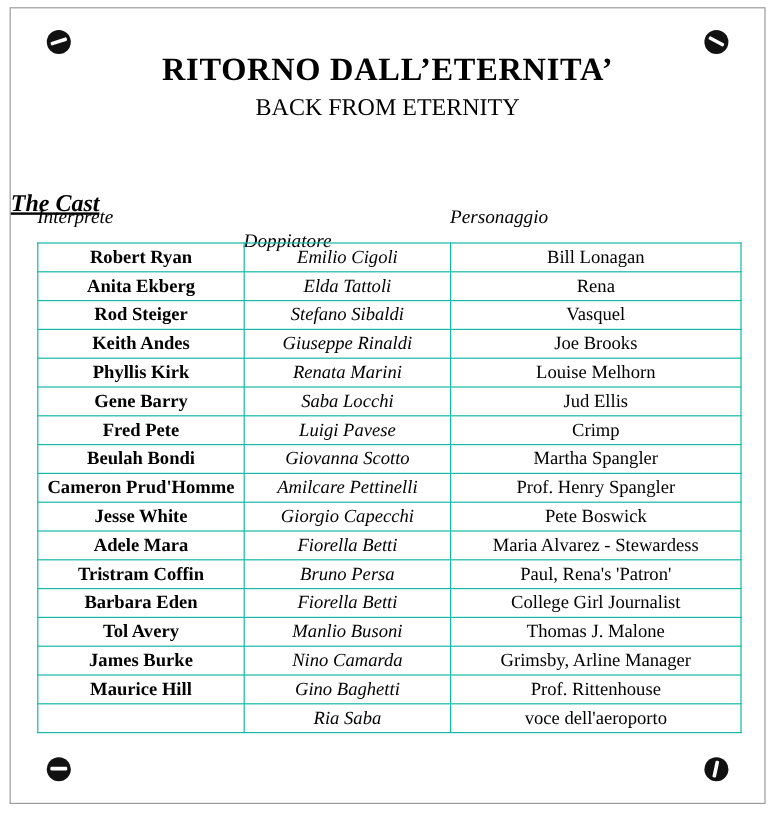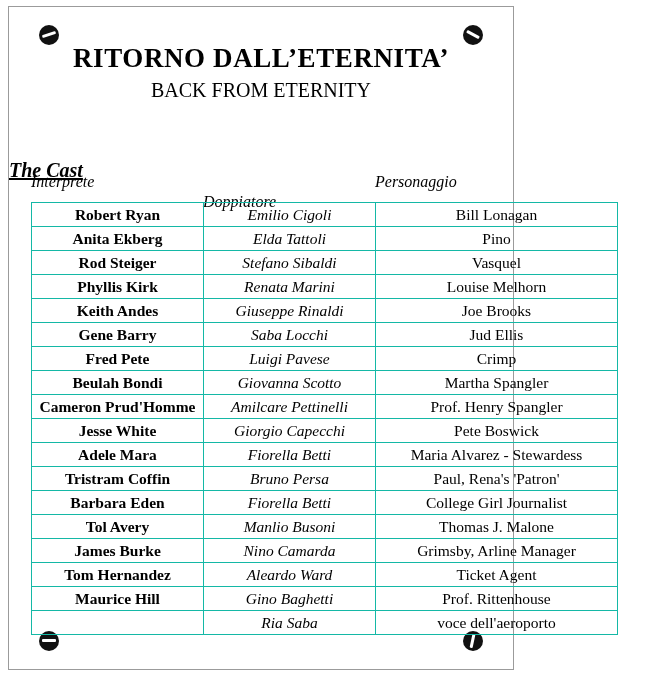--- a/index.html
+++ b/index.html
@@ -18,21 +18,21 @@
     position: relative;
     width: 647px;
     height: 678px;
     box-sizing: border-box;
     background: #ffffff;
   }
   .sheet {
     position: absolute;
     left: 8px;
     top: 6px;
-    width: 506px;
+    width: 630px;
     height: 664px;
     box-sizing: border-box;
     border: 1px solid #9b9b9b;
     background: #ffffff;
   }
   
   .screw {
     position: absolute;
     width: 20px;
     height: 20px;
@@ -166,38 +166,38 @@
       </colgroup>
       <tbody>
           <tr>
             <td class="interprete">Robert Ryan</td>
             <td class="doppiatore">Emilio Cigoli</td>
             <td class="personaggio">Bill Lonagan</td>
           </tr>
           <tr>
             <td class="interprete">Anita Ekberg</td>
             <td class="doppiatore">Elda Tattoli</td>
-            <td class="personaggio">Pino</td>
+            <td class="personaggio">Rena</td>
           </tr>
           <tr>
             <td class="interprete">Rod Steiger</td>
             <td class="doppiatore">Stefano Sibaldi</td>
             <td class="personaggio">Vasquel</td>
           </tr>
           <tr>
+            <td class="interprete">Keith Andes</td>
+            <td class="doppiatore">Giuseppe Rinaldi</td>
+            <td class="personaggio">Joe Brooks</td>
+          </tr>
+          <tr>
             <td class="interprete">Phyllis Kirk</td>
             <td class="doppiatore">Renata Marini</td>
             <td class="personaggio">Louise Melhorn</td>
           </tr>
           <tr>
-            <td class="interprete">Keith Andes</td>
-            <td class="doppiatore">Giuseppe Rinaldi</td>
-            <td class="personaggio">Joe Brooks</td>
-          </tr>
-          <tr>
             <td class="interprete">Gene Barry</td>
             <td class="doppiatore">Saba Locchi</td>
             <td class="personaggio">Jud Ellis</td>
           </tr>
           <tr>
             <td class="interprete">Fred Pete</td>
             <td class="doppiatore">Luigi Pavese</td>
             <td class="personaggio">Crimp</td>
           </tr>
           <tr>
@@ -234,25 +234,20 @@
             <td class="interprete">Tol Avery</td>
             <td class="doppiatore">Manlio Busoni</td>
             <td class="personaggio">Thomas J. Malone</td>
           </tr>
           <tr>
             <td class="interprete">James Burke</td>
             <td class="doppiatore">Nino Camarda</td>
             <td class="personaggio">Grimsby, Arline Manager</td>
           </tr>
           <tr>
-            <td class="interprete">Tom Hernandez</td>
-            <td class="doppiatore">Aleardo Ward</td>
-            <td class="personaggio">Ticket Agent</td>
-          </tr>
-          <tr>
             <td class="interprete">Maurice Hill</td>
             <td class="doppiatore">Gino Baghetti</td>
             <td class="personaggio">Prof. Rittenhouse</td>
           </tr>
           <tr>
             <td class="interprete"></td>
             <td class="doppiatore">Ria Saba</td>
             <td class="personaggio">voce dell'aeroporto</td>
           </tr>
         </tbody>

